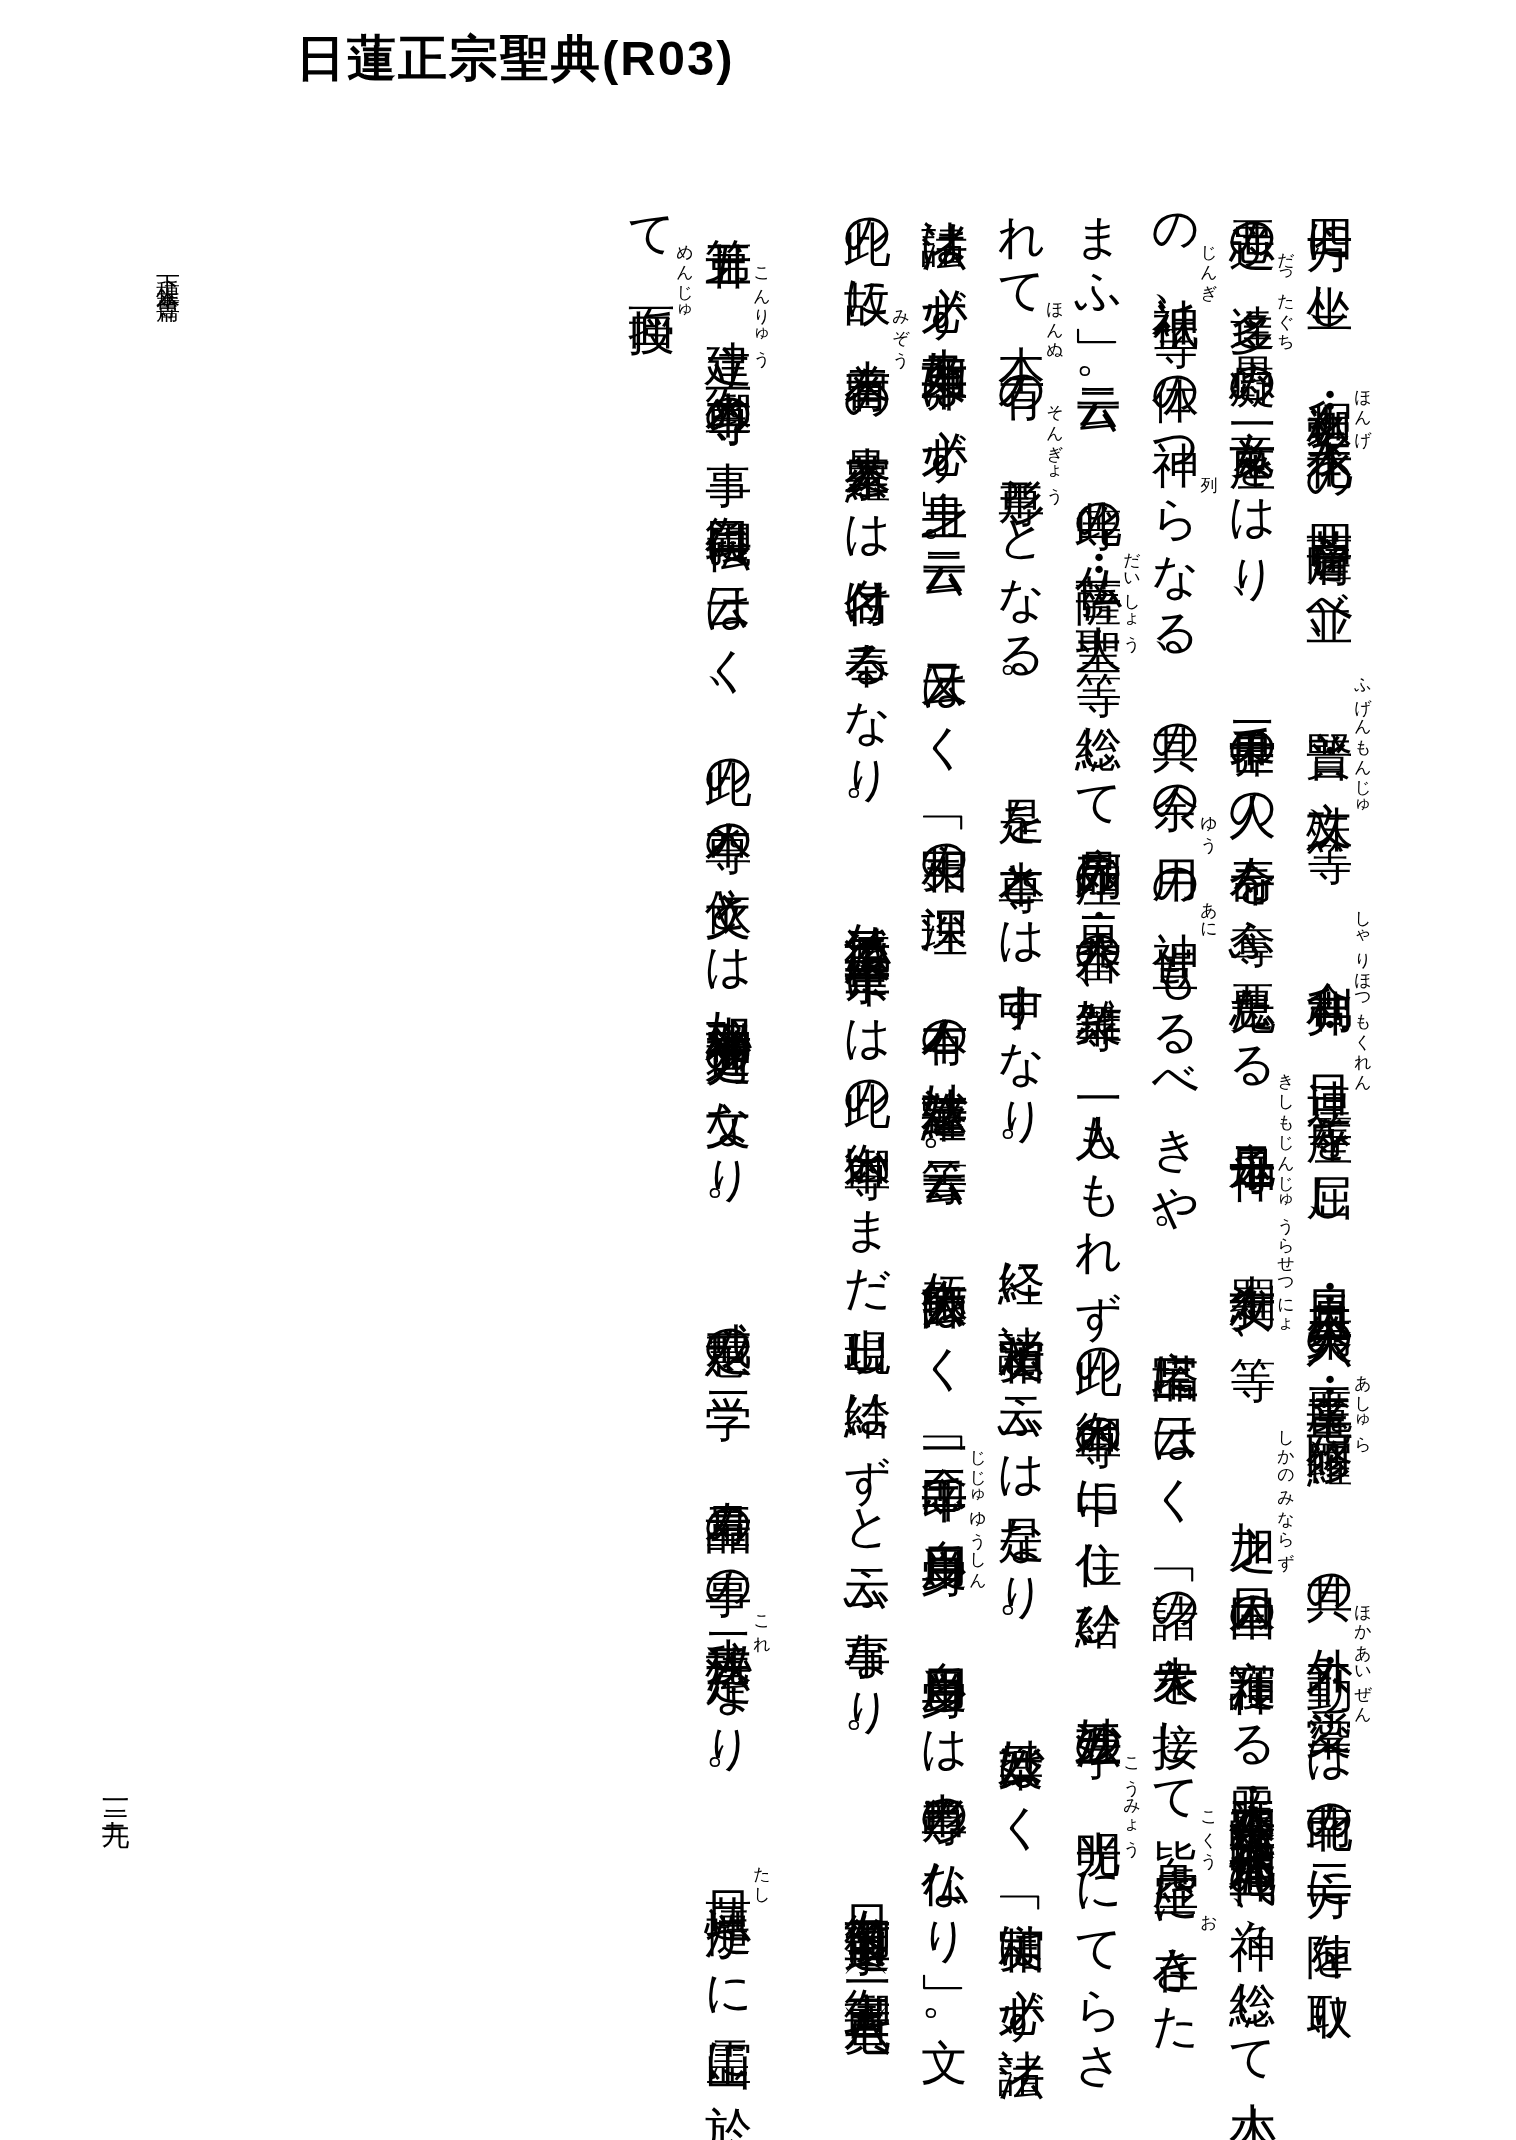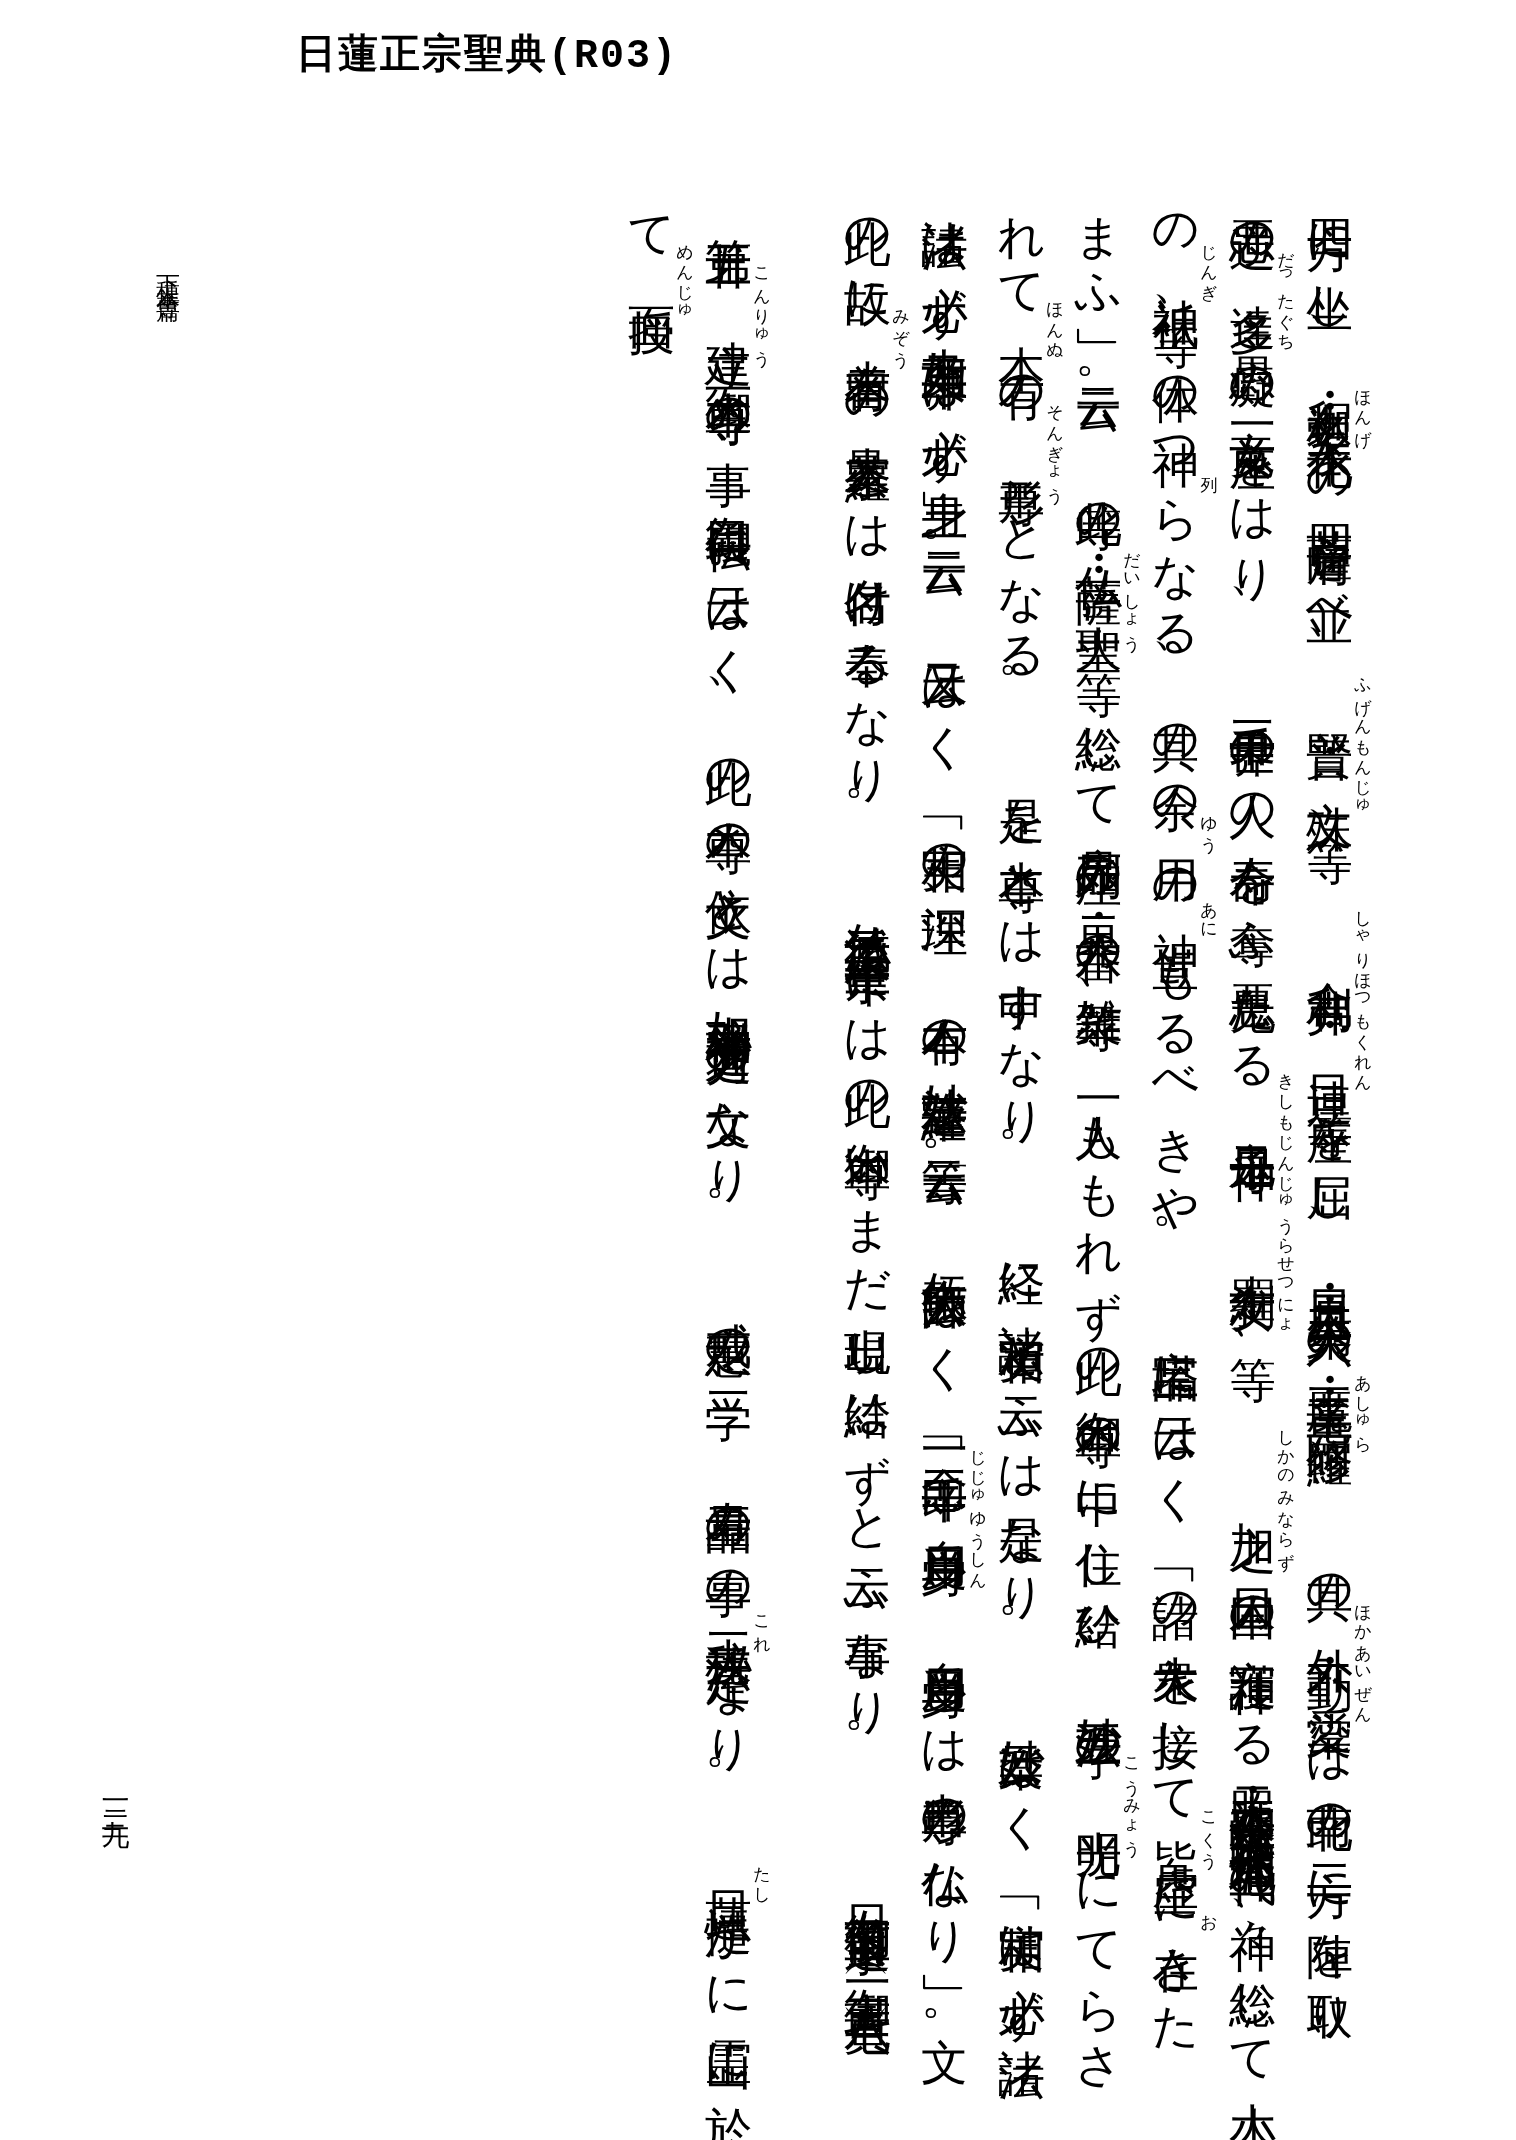--- a/index.html
+++ b/index.html
@@ -3,22 +3,22 @@
 <meta charset="utf-8">
 <style>
   html,body{margin:0;padding:0;}
   body{
     width:1516px;height:2140px;background:#ffffff;color:#000;
     position:relative;overflow:hidden;
     font-family:"Liberation Serif", serif;
   }
   .page-header{
     position:absolute;top:26px;left:296px;
-    font-family:Liberation Mono, monospace;
-    font-weight:bold;font-size:40px;letter-spacing:2px;white-space:nowrap;
+    font-family:Liberation Sans, sans-serif;
+    font-weight:bold;font-size:49px;letter-spacing:2px;white-space:nowrap;
   }
   .running-head{
     position:absolute;top:256px;left:152px;
     writing-mode:vertical-rl;text-orientation:upright;
     font-size:24px;letter-spacing:6px;
   }
   .page-number{
     position:absolute;top:1786px;left:96px;
     writing-mode:vertical-rl;text-orientation:upright;
     font-size:28px;letter-spacing:4px;

